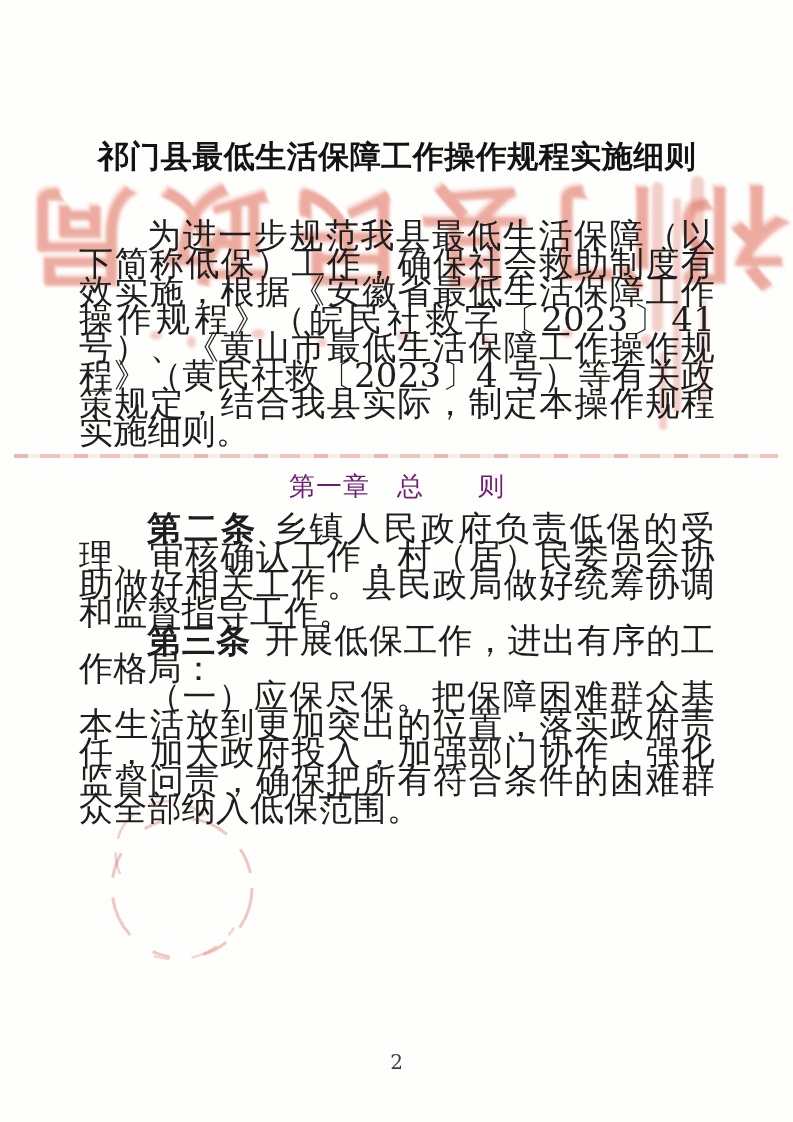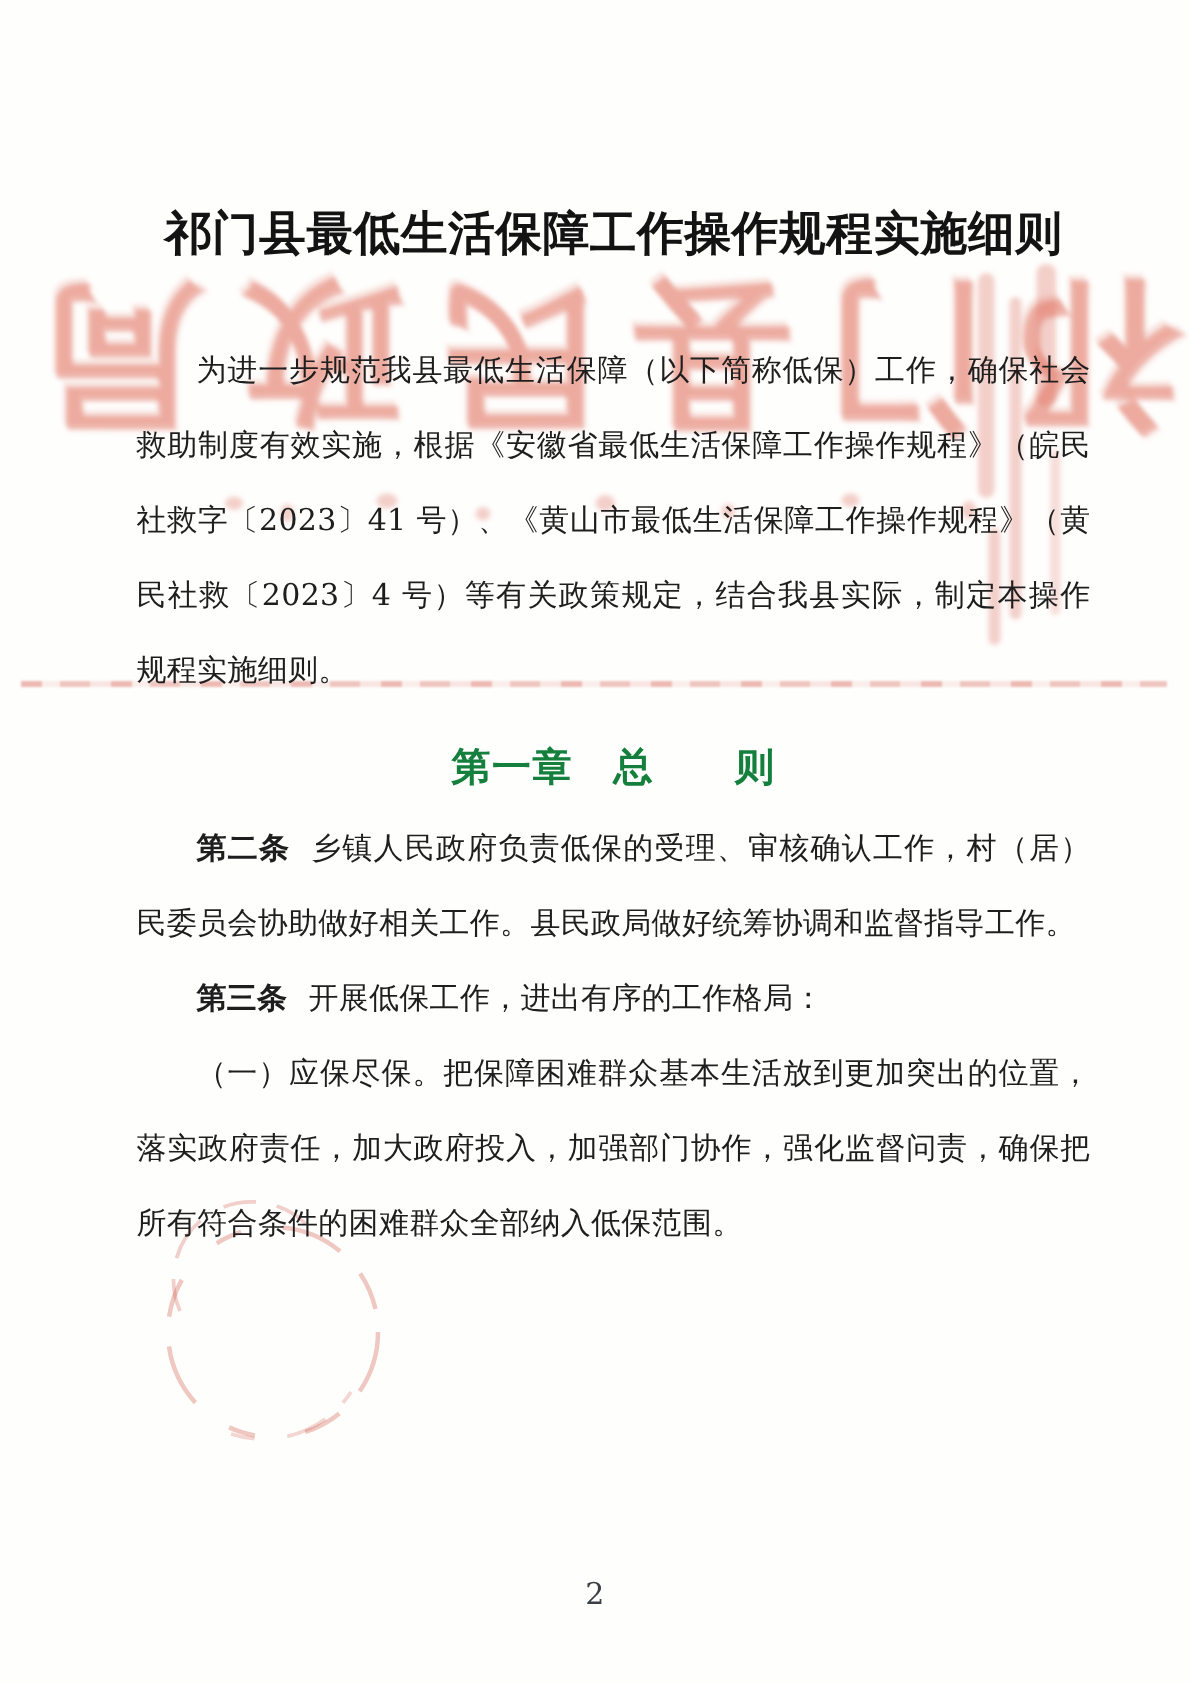--- a/index.html
+++ b/index.html
@@ -38,35 +38,35 @@
     filter:blur(0.6px); pointer-events:none;
   }
   .blob {
     position:absolute; background:rgba(220,100,84,0.30);
     border-radius:50%; filter:blur(1.6px); pointer-events:none;
   }
   .seal-svg { position:absolute; left:84px; top:788px; pointer-events:none; }
 
   
   .content {
-    position:absolute; left:91px; top:0; width:636px; color:#1e1e1e;
+    position:absolute; left:79px; top:0; width:636px; color:#1e1e1e;
   }
   .title {
     margin-top:136px;
     font-weight:bold; font-size:31px; line-height:40px;
     text-align:center; color:#131313; letter-spacing:0.5px;
   }
   .para {
-    margin-top:0; font-size:20px; line-height:50px;
+    margin-top:0; font-size:34px; line-height:28px;
     text-align:justify; letter-spacing:0.2px; text-indent:2em;
   }
   .intro { margin-top:45px; }
   .chapter {
-    margin-top:21px; font-weight:bold; font-size:26px; line-height:40px;
-    text-align:center; color:#15803d; letter-spacing:1px;
+    margin-top:21px; font-weight:normal; font-size:26px; line-height:40px;
+    text-align:center; color:#701a75; letter-spacing:1px;
   }
   .articles { margin-top:8px; }
   .article-label { font-weight:bold; margin-right:14px; }
   .article-label:empty { margin-right:0; }
 
   .pageno {
     position:absolute; left:0; right:0; bottom:48px;
     text-align:center; font-size:20px; color:#3a3f46;
     font-family:"DejaVu Serif", serif;
   }

